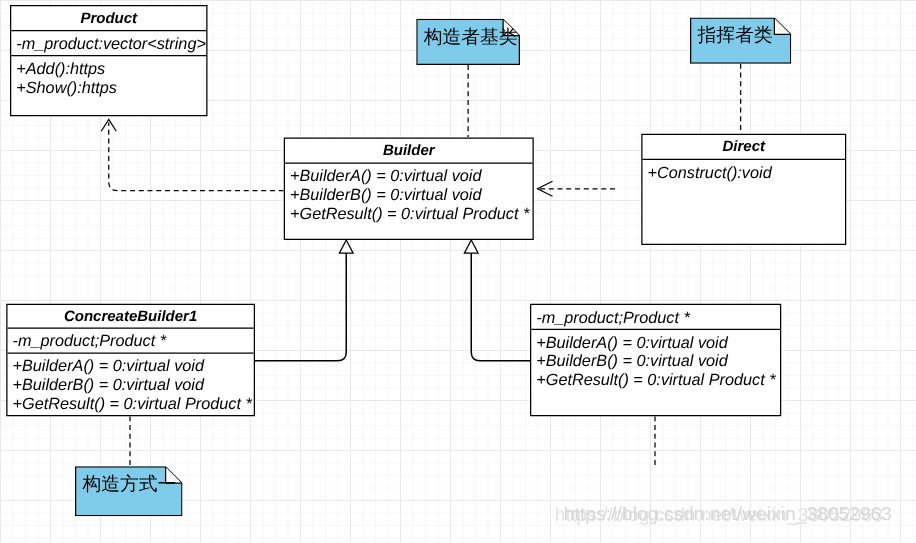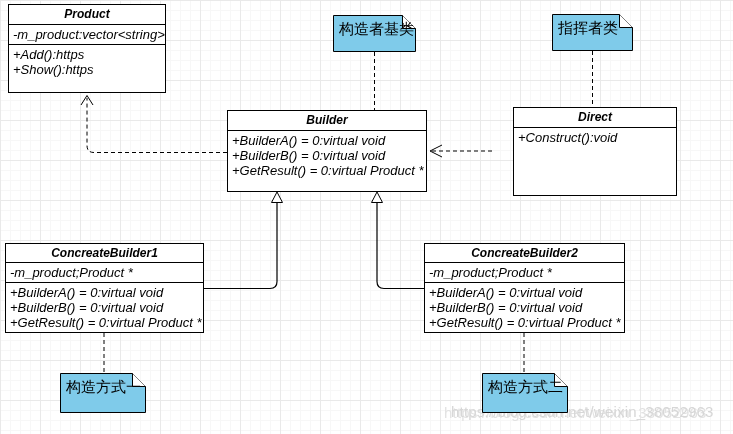--- a/index.html
+++ b/index.html
@@ -118,21 +118,20 @@
       <div class="uml-line">-m_product;Product *</div>
     </div>
     <div class="uml-methods">
       <div class="uml-line">+BuilderA() = 0:virtual void</div>
       <div class="uml-line">+BuilderB() = 0:virtual void</div>
       <div class="uml-line">+GetResult() = 0:virtual Product *</div>
     </div>
   </div>
 
   <div class="uml-class" id="cls-cb2">
-    <div class="uml-title">ConcreateBuilder2</div>
     <div class="uml-attrs">
       <div class="uml-line">-m_product;Product *</div>
     </div>
     <div class="uml-methods">
       <div class="uml-line">+BuilderA() = 0:virtual void</div>
       <div class="uml-line">+BuilderB() = 0:virtual void</div>
       <div class="uml-line">+GetResult() = 0:virtual Product *</div>
     </div>
   </div>
 
@@ -153,21 +152,14 @@
   </div>
 
   <div class="note" id="note-director">
     <svg width="81" height="37">
       <path d="M0.5,0.5 L67.5,0.5 L80.5,13.5 L80.5,36.5 L0.5,36.5 Z" stroke="#000" stroke-width="1" fill="#7fcbea"></path>
       <path d="M67.5,0.5 L67.5,13.5 L80.5,13.5" stroke="#000" stroke-width="1" fill="#ffffff"></path>
     </svg>
     <span class="note-text">指挥者类</span>
   </div>
 
-  <div class="note" id="note-method2">
-    <svg width="86" height="40">
-      <path d="M0.5,0.5 L72.5,0.5 L85.5,13.5 L85.5,39.5 L0.5,39.5 Z" stroke="#000" stroke-width="1" fill="#7fcbea"></path>
-      <path d="M72.5,0.5 L72.5,13.5 L85.5,13.5" stroke="#000" stroke-width="1" fill="#ffffff"></path>
-    </svg>
-    <span class="note-text">构造方式二</span>
-  </div>
 
 </div>
 
 </body></html>

